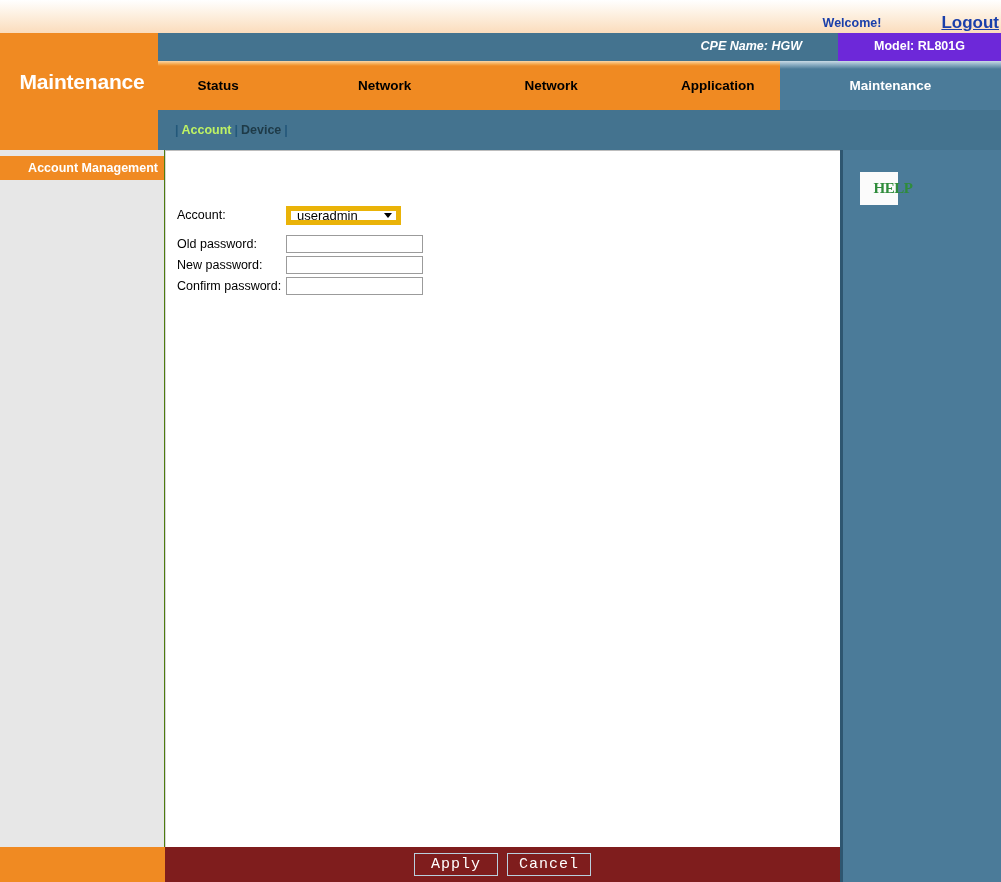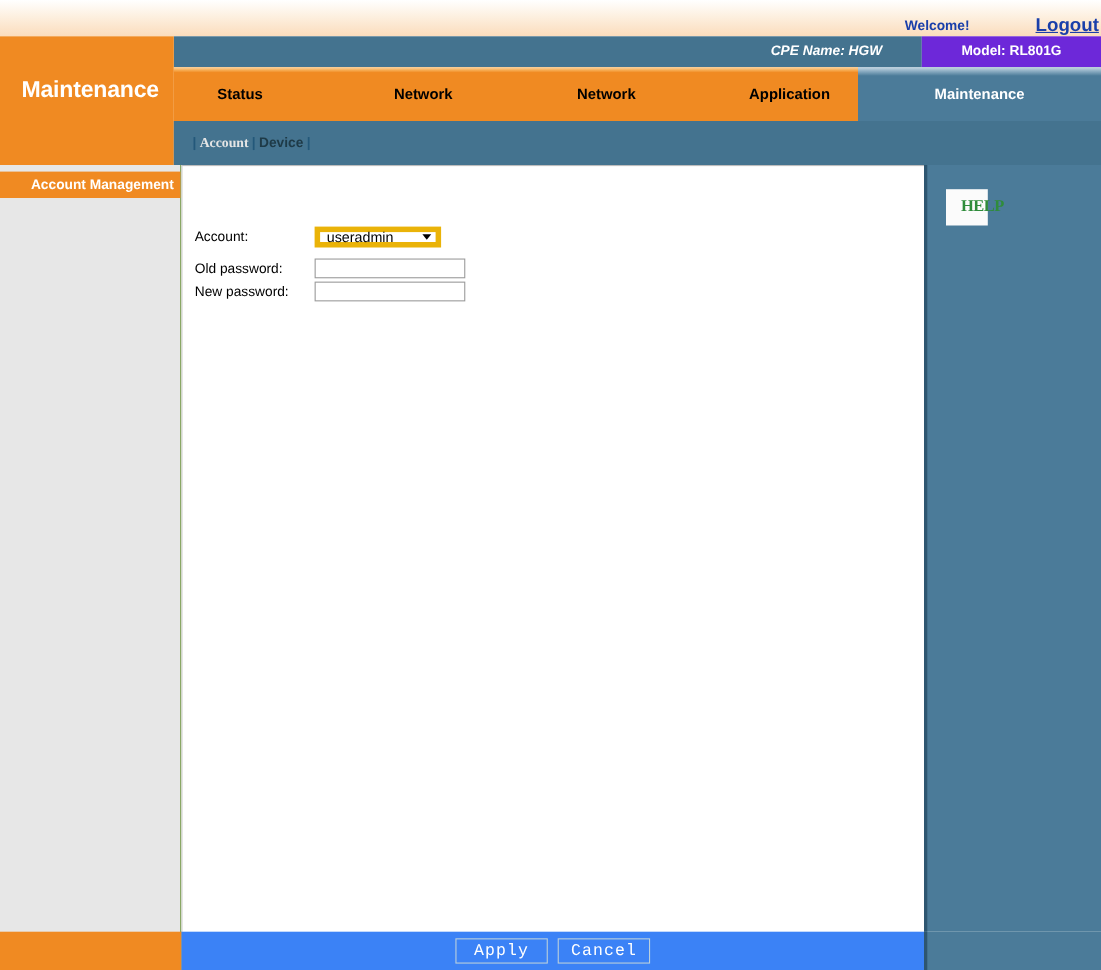--- a/index.html
+++ b/index.html
@@ -173,21 +173,21 @@
     font-size: 12.5px;
     font-weight: bold;
     margin: 0 3px;
   }
   .subnav-item {
     font-size: 12.5px;
     font-weight: bold;
     cursor: pointer;
     white-space: nowrap;
   }
-  .subnav-item.active { color: #e5e5e5; font-family: Liberation Serif, serif; }
+  .subnav-item.active { color: #bef264; }
   .subnav-item.inactive { color: #1e3a47; }
 
   
   .sidebar {
     position: absolute;
     left: 0; top: 150px;
     width: 165px; height: 796px;
     background: #e7e7e7;
     border-right: 1px solid #4d7c0f;
     box-sizing: border-box;
@@ -300,21 +300,21 @@
   .footer-left {
     position: absolute;
     left: 0; top: 847px;
     width: 165px; height: 35px;
     background: #f08a22;
   }
   .footer-main {
     position: absolute;
     left: 165px; top: 847px;
     width: 675px; height: 35px;
-    background: #3b82f6;
+    background: #7f1d1d;
     display: flex;
     align-items: center;
     justify-content: center;
     gap: 9px;
   }
   .footer-right {
     position: absolute;
     left: 840px; top: 847px;
     width: 161px; height: 35px;
     background: #4b7b99;
@@ -394,20 +394,24 @@
     <div class="form-row">
       <span class="form-label">Old password:</span>
       <input class="text-input" type="password" placeholder="" style="">
     </div>
 
     <div class="form-row">
       <span class="form-label">New password:</span>
       <input class="text-input" type="password" placeholder="" style="">
     </div>
 
+    <div class="form-row">
+      <span class="form-label">Confirm password:</span>
+      <input class="text-input" type="password" placeholder="" style="">
+    </div>
 
   </div>
 </div>
 
 <div class="helppanel">
   <div class="help-button">
     <span class="help-label">HELP</span>
   </div>
 </div>
 

